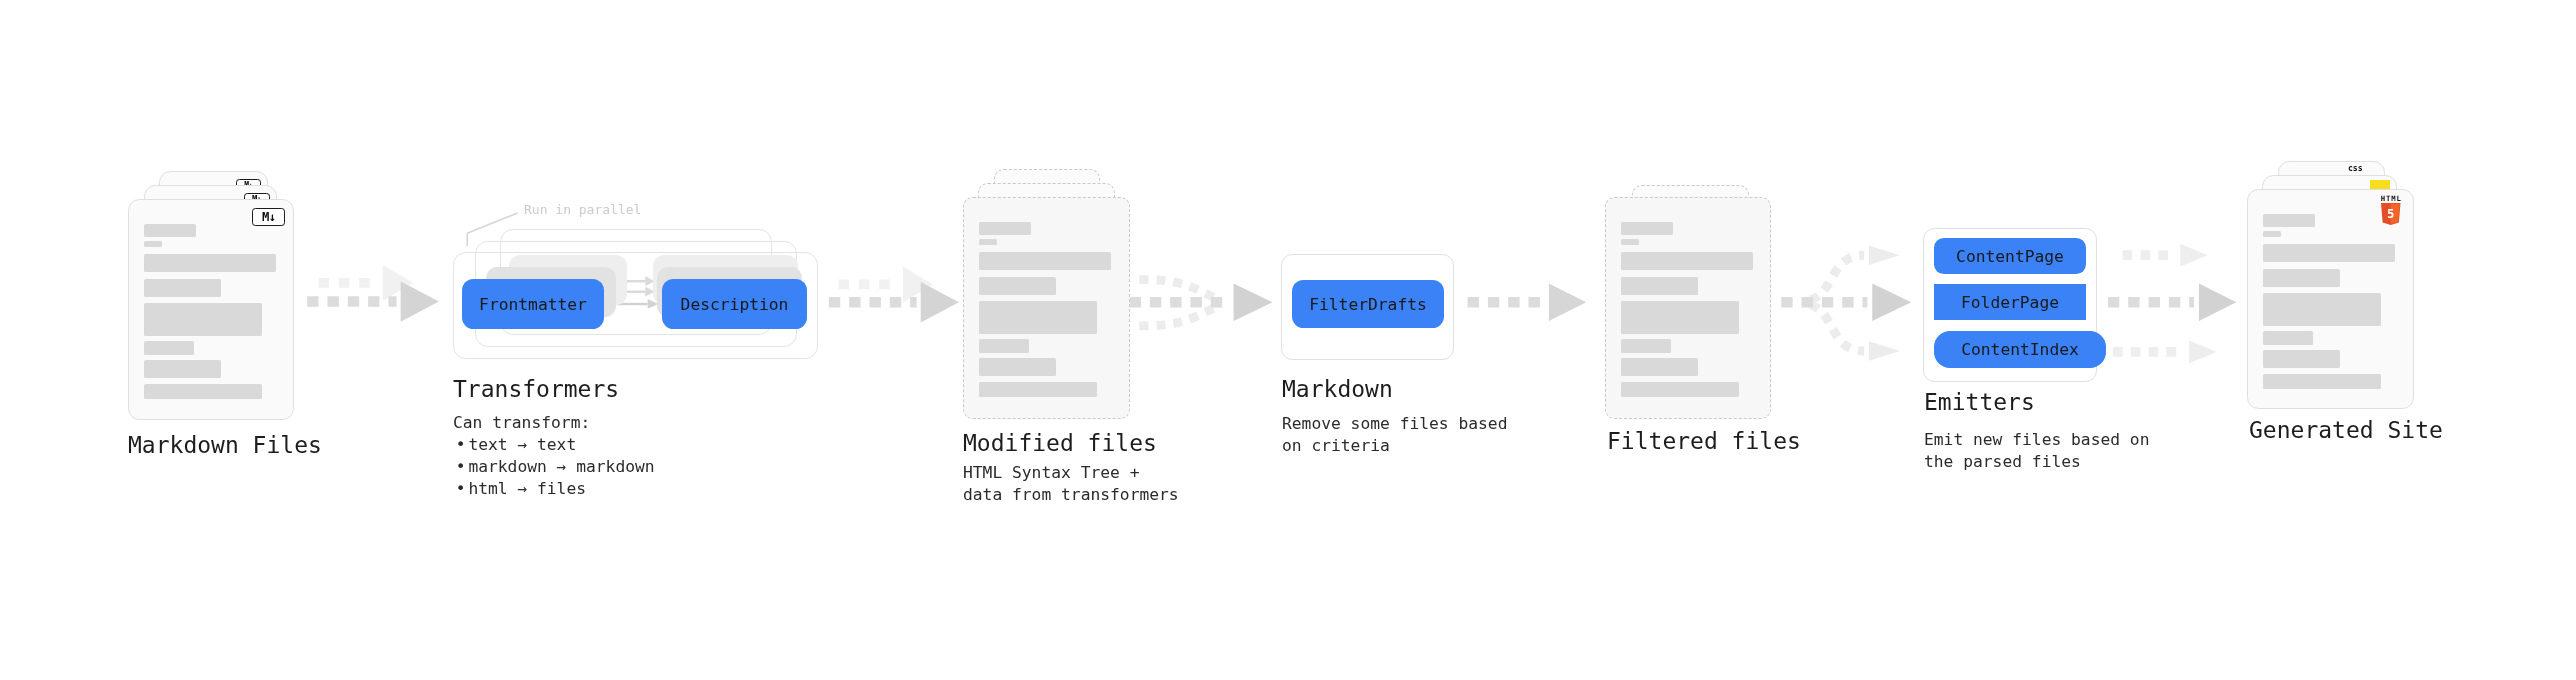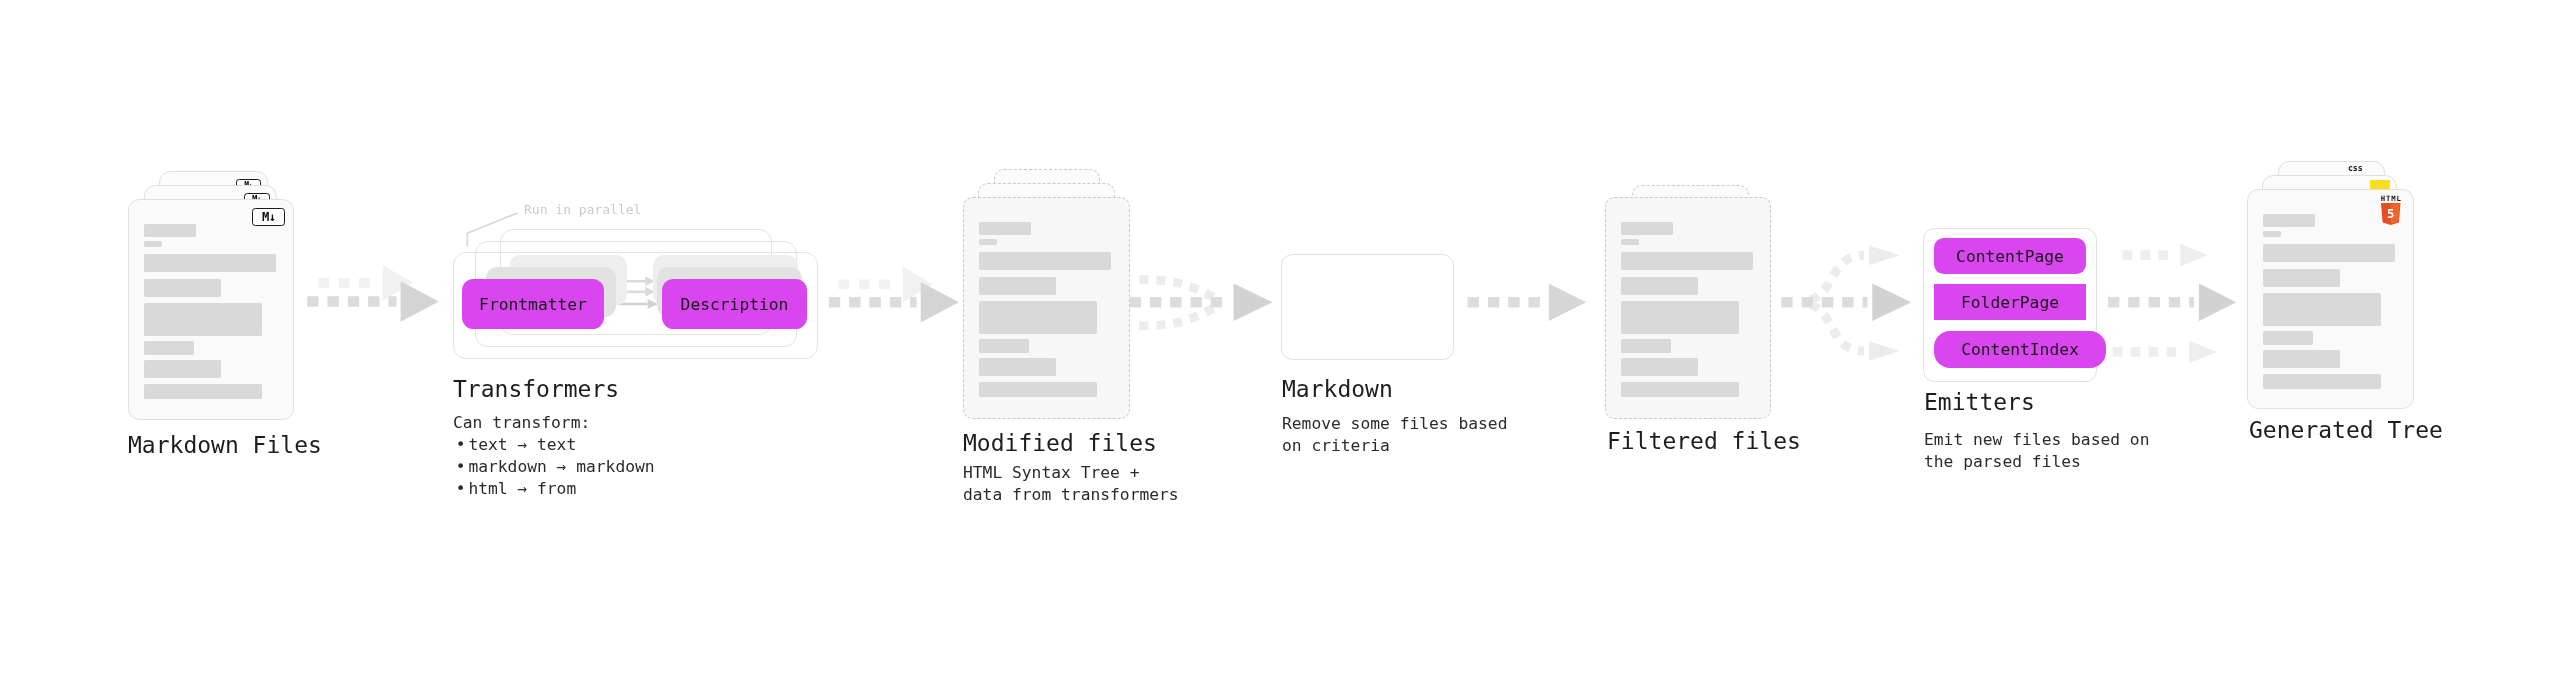--- a/index.html
+++ b/index.html
@@ -44,21 +44,21 @@
   }
 
   
   .title { position:absolute; font-size:23px; line-height:28px; color:#1d1d1d; white-space:nowrap; }
   .desc  { position:absolute; font-size:16.3px; line-height:22px; color:#2b2b2b; white-space:pre-line; }
   .note  { position:absolute; font-size:13px; color:#cbcbcb; white-space:nowrap; }
 
   
   .tcontainer { position:absolute; border:1.6px solid #e4e4e4; border-radius:13px; background:transparent; z-index:2; }
   .pill {
-    position:absolute; border-radius:11.4px; background:#d946ef; z-index:4;
+    position:absolute; border-radius:11.4px; background:#3b82f6; z-index:4;
     display:flex; align-items:center; justify-content:center;
     font-size:16.3px; color:#1a1a1a; white-space:nowrap;
   }
   .pill.g2 { background:#e2e2e2; z-index:3; }
   .pill.g3 { background:#eeeeee; z-index:2; }
 
   
   .wbox { position:absolute; background:#ffffff; border:1.6px solid #e0e0e0; border-radius:11.4px; z-index:2; }
 
   .stack { position:absolute; z-index:2; }
@@ -184,36 +184,39 @@
     <div class="bullets-row">
         <span class="b">•</span>
         <span>text → text</span>
       </div>
     <div class="bullets-row">
         <span class="b">•</span>
         <span>markdown → markdown</span>
       </div>
     <div class="bullets-row">
         <span class="b">•</span>
-        <span>html → from</span>
+        <span>html → files</span>
       </div>
   </div>
 
   <div class="stack">
     <div class="ddoc tab" style="left:994px; top:169px; width:106px; height:49px;"></div>
     <div class="ddoc tab" style="left:978px; top:183px; width:137px; height:49px;"></div>
     <div class="ddoc bars" style="left:963px; top:197px; width:167px; height:222px;">
       <span><i></i><i></i><i></i><i></i><i></i><i></i><i></i><i></i></span>
     </div>
   </div>
   <div class="title" style="left:963px; top:429px;">Modified files</div>
   <div class="desc" style="left:963px; top:462px;">HTML Syntax Tree +
 data from transformers</div>
 
   <div class="wbox" style="left:1281px; top:254px; width:173px; height:106px;"></div>
+  <div class="pill" style="left:1292px; top:280px; width:152px; height:48px;">
+      <span>FilterDrafts</span>
+    </div>
   <div class="title" style="left:1282px; top:375px;">Markdown</div>
   <div class="desc" style="left:1282px; top:413px;">Remove some files based
 on criteria</div>
 
   <div class="stack">
     <div class="ddoc tab" style="left:1632px; top:185px; width:117px; height:49px;"></div>
     <div class="ddoc bars" style="left:1605px; top:197px; width:166px; height:222px;">
       <span><i></i><i></i><i></i><i></i><i></i><i></i><i></i><i></i></span>
     </div>
   </div>
@@ -248,16 +251,16 @@
         <span class="t">HTML</span>
         <svg width="19.5" height="22" viewBox="0 0 24 27" style="margin-top:0.8px;">
           <polygon points="0,0 24,0 22,24 12,27 2,24" fill="#e44d26"></polygon>
           <polygon points="12,1 23,1 21.2,23.3 12,25.9" fill="#f16529"></polygon>
           <text x="12" y="19" text-anchor="middle" font-size="15" font-weight="bold" fill="#ffffff" font-family="DejaVu Sans Mono, Liberation Mono, monospace">5</text>
         </svg>
       </div>
       <span><i></i><i></i><i></i><i></i><i></i><i></i><i></i><i></i></span>
     </div>
   </div>
-  <div class="title" style="left:2249px; top:416px;">Generated Tree</div>
+  <div class="title" style="left:2249px; top:416px;">Generated Site</div>
 
 </div>
 
 
 </body></html>

